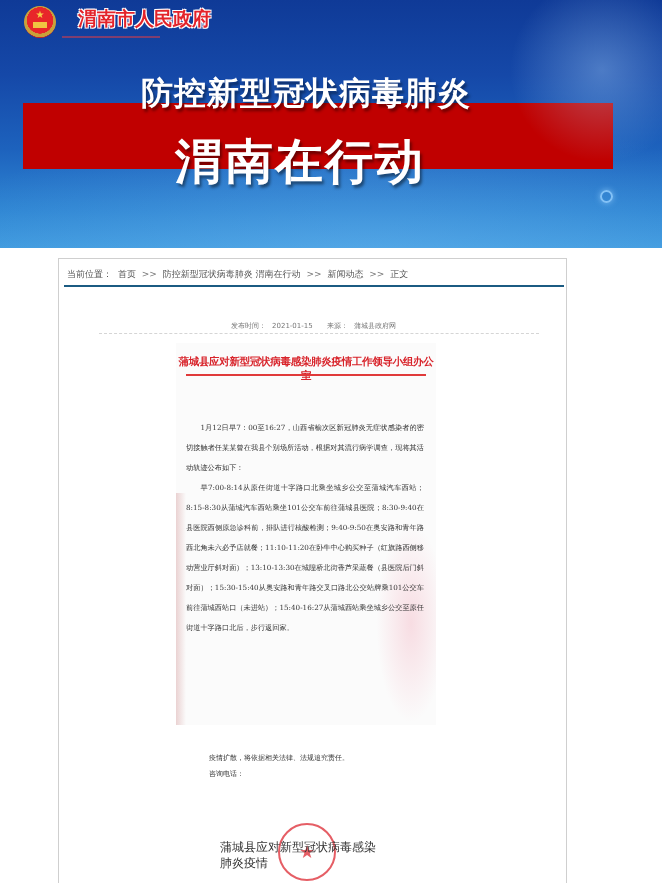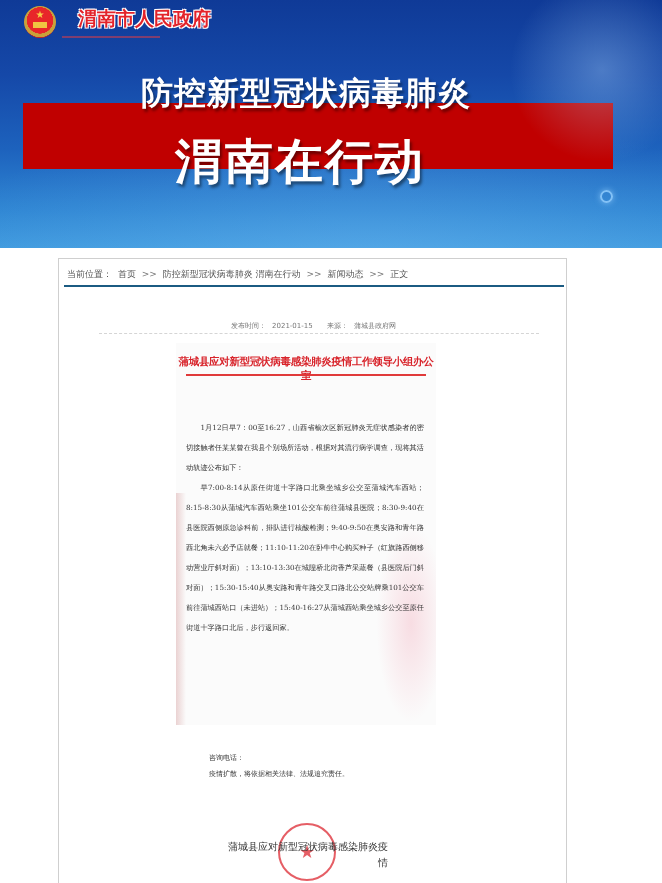--- a/index.html
+++ b/index.html
@@ -61,22 +61,22 @@
   .doc-title { position: absolute; left: 0; width: 260px; top: 42px; text-align: center;
     font-family: "DejaVu Serif", "Liberation Serif", serif; font-size: 10.5px; color: #222; }
   .doc-body { position: absolute; left: 10px; width: 238px; top: 75px;
     font-family: "DejaVu Serif", "Liberation Serif", serif; font-size: 7.2px; line-height: 20px; color: #333;
     text-align: justify; }
   .doc-body p { text-indent: 2em; margin: 0; }
 
   .scan2 { position: absolute; left: 117px; top: 480px; width: 260px; height: 170px; background: #fff; }
   .doc-body2 { position: absolute; left: 33px; top: 12px; width: 220px;
     font-family: "DejaVu Serif", "Liberation Serif", serif; font-size: 7px; line-height: 15.5px; color: #333; }
-  .signoff { position: absolute; left: 52px; width: 160px; top: 100px; text-align: right;
-    font-family: "DejaVu Serif", "Liberation Serif", serif; font-size: 10px; line-height: 16px; color: #333; }
+  .signoff { position: absolute; left: 44px; width: 160px; top: 100px; text-align: left;
+    font-family: "DejaVu Serif", "Liberation Serif", serif; font-size: 12px; line-height: 16px; color: #333; }
   .stamp { position: absolute; left: 102px; top: 84px; width: 58px; height: 58px; border-radius: 50%;
     border: 2px solid rgba(220,40,50,0.75); }
   .stamp::after { content: "★"; position: absolute; left: 0; right: 0; top: 16px; text-align: center;
     color: rgba(220,40,50,0.75); font-size: 18px; }
 </style>
 </head>
 <body>
 
 <div class="banner">
   <div class="logo">
@@ -114,21 +114,21 @@
     <div class="doc-org">蒲城县应对新型冠状病毒感染肺炎疫情工作领导小组办公室</div>
     <div class="doc-redline"></div>
     <div class="doc-body">
       <p>1月12日早7：00至16:27，山西省榆次区新冠肺炎无症状感染者的密切接触者任某某曾在我县个别场所活动，根据对其流行病学调查，现将其活动轨迹公布如下：</p>
       <p>早7:00-8:14从原任街道十字路口北乘坐城乡公交至蒲城汽车西站；8:15-8:30从蒲城汽车西站乘坐101公交车前往蒲城县医院；8:30-9:40在县医院西侧原急诊科前，排队进行核酸检测；9:40-9:50在奥安路和青年路西北角未六必予店就餐；11:10-11:20在卧牛中心购买种子（红旗路西侧移动营业厅斜对面）；13:10-13:30在城隍桥北街香芦采蔬餐（县医院后门斜对面）；15:30-15:40从奥安路和青年路交叉口路北公交站牌乘101公交车前往蒲城西站口（未进站）；15:40-16:27从蒲城西站乘坐城乡公交至原任街道十字路口北后，步行返回家。</p>
     </div>
   </div>
 
   <div class="scan2">
     <div class="doc-body2">
+      <div>疫情扩散，将依据相关法律、法规追究责任。</div>
       <div>咨询电话：</div>
-      <div>疫情扩散，将依据相关法律、法规追究责任。</div>
     </div>
     <div class="stamp"></div>
     <div class="signoff">
       <div>蒲城县应对新型冠状病毒感染肺炎疫情</div>
     </div>
   </div>
 </div>
 
 </body></html>

